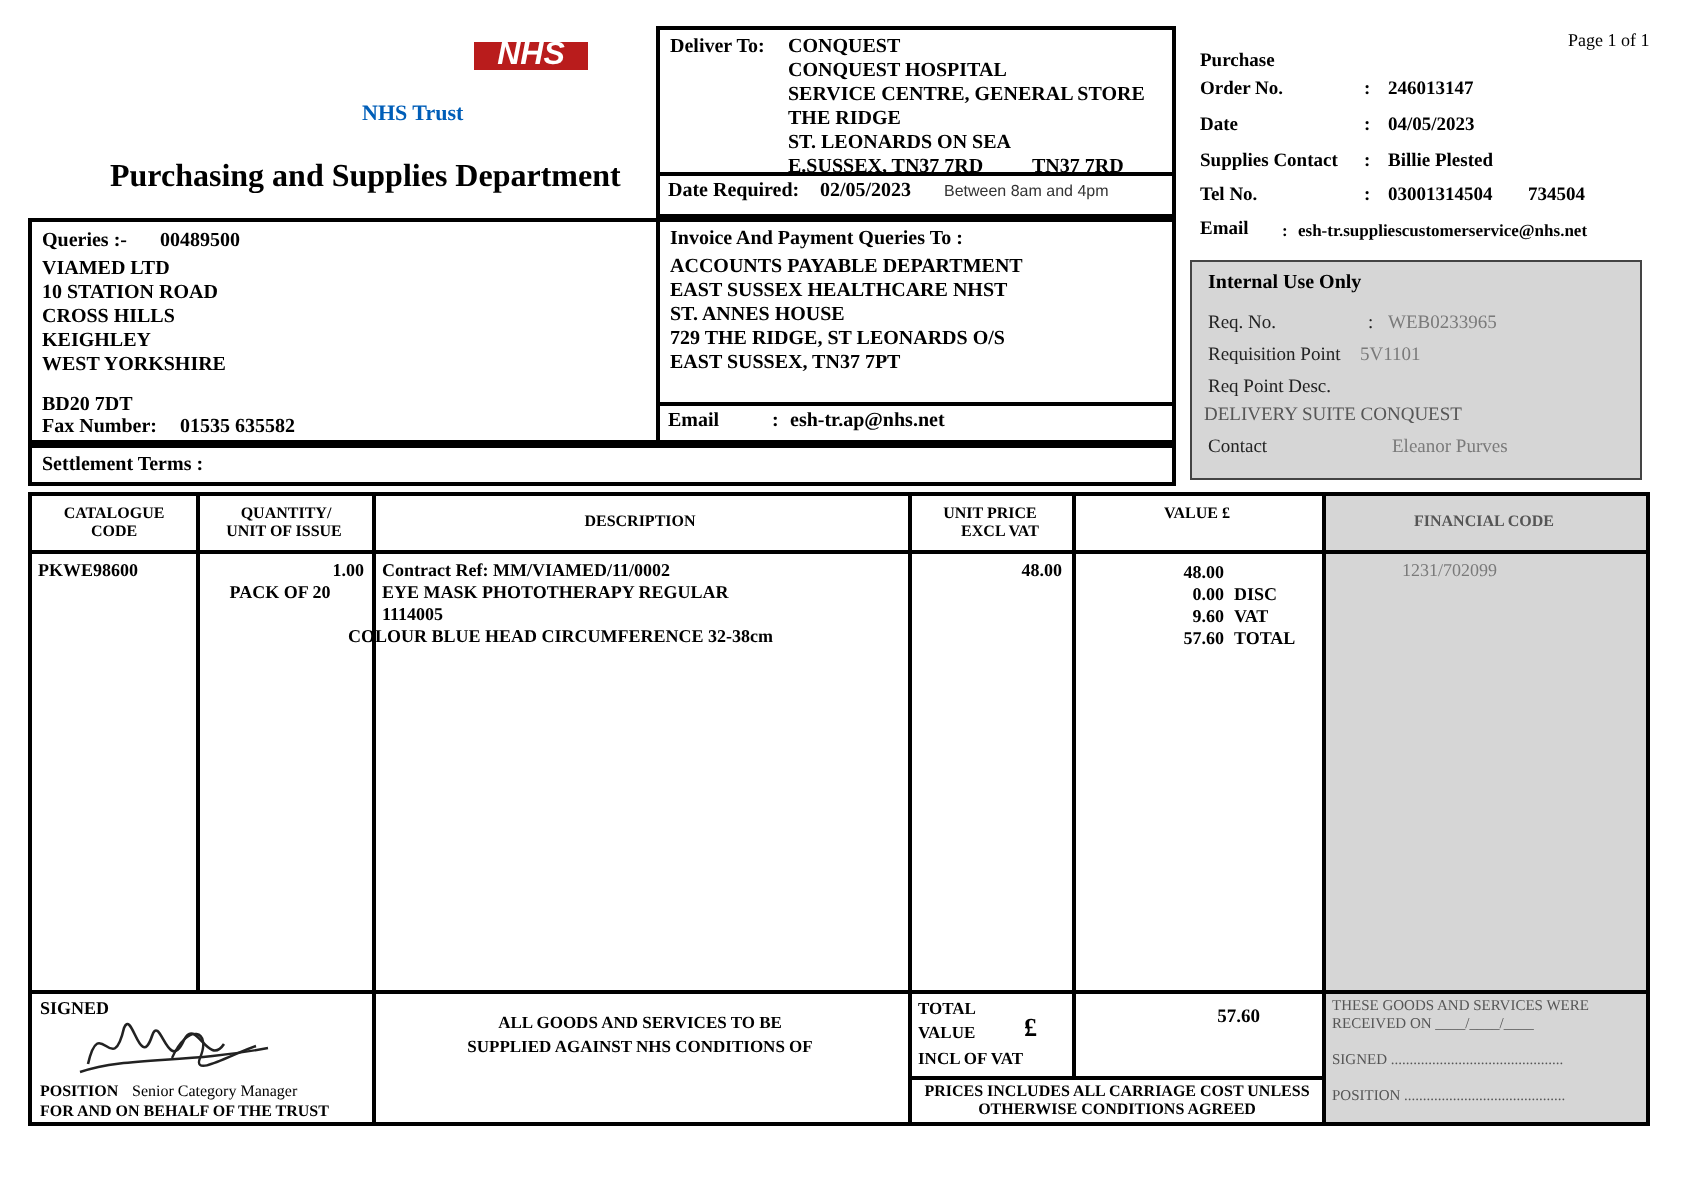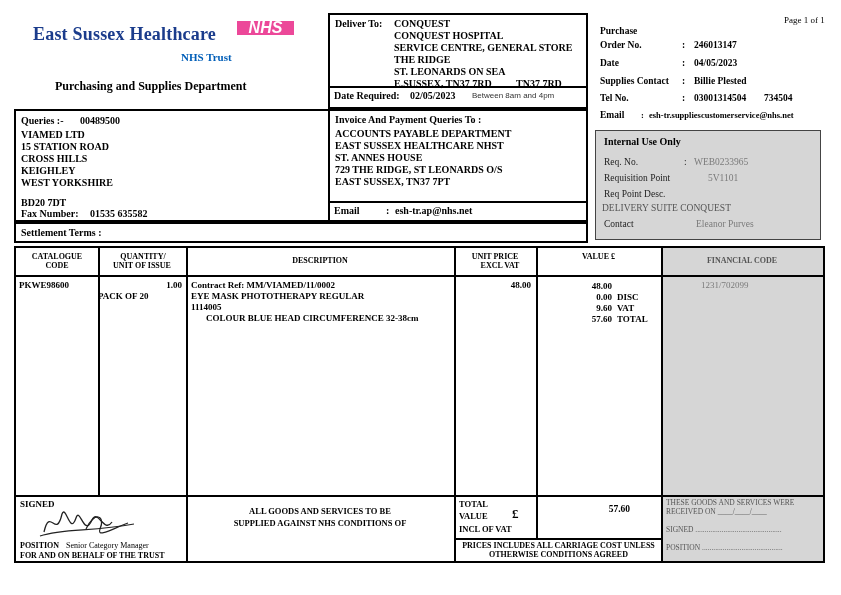--- a/index.html
+++ b/index.html
@@ -4,35 +4,34 @@
 <style>
   html,body{margin:0;padding:0;background:#fff}
   .page{position:relative;width:841px;height:595px;background:#fff;font-family:"Liberation Serif",serif;color:#000;overflow:hidden}
   .t{position:absolute;white-space:nowrap;line-height:1.1}
   .b{font-weight:bold}
   .u{}
   .gray{color:#7a7a7a}
   .dgray{color:#555}
   .box{position:absolute;border:2px solid #000;box-sizing:border-box}
   .line{position:absolute;background:#000}
-  .f7{font-size:7.5px}.f8{font-size:8px}.f85{font-size:8.5px}.f9{font-size:9px}.f95{font-size:9.5px}.f10{font-size:10px}.f12{font-size:12px}.f13{font-size:13px}.f17{font-size:18px}
+  .f7{font-size:7.5px}.f8{font-size:8px}.f85{font-size:8.5px}.f9{font-size:9px}.f95{font-size:9.5px}.f10{font-size:10px}.f12{font-size:16px}.f13{font-size:13px}.f17{font-size:18px}
   .sans{font-family:"Liberation Sans",sans-serif}
-  .nhsbox{position:absolute;left:237px;top:21px;width:57px;height:14px;background:#ec4899;color:#fff;display:flex;align-items:center;justify-content:center;font-style:italic;font-weight:bold;font-size:16px;font-family:"Liberation Sans",sans-serif}
+  .nhsbox{position:absolute;left:237px;top:21px;width:57px;height:14px;background:#b91c1c;color:#fff;display:flex;align-items:center;justify-content:center;font-style:italic;font-weight:bold;font-size:16px;font-family:"Liberation Sans",sans-serif}
   .vline-row{display:flex;height:11px;font-size:9px;font-weight:bold}
   .vline-row .amt{flex:1;text-align:right}
   .vline-row .lbl{width:42px;text-align:left;padding-left:5px}
 </style>
 </head>
 <body>
 
 <div class="page">
 
   <div class="t f9" style="left:784px;top:16px">Page 1 of 1</div>
 
-  <div class="t b f17" style="left:33px;top:25px;color:#1b3c8c;letter-spacing:.2px">East Sussex Healthcare</div>
   <div class="nhsbox">
       <span>NHS</span>
     </div>
   <div class="t b" style="left:181px;top:51px;color:#005EB8;font-size:11px">NHS Trust</div>
   <div class="t b f12" style="left:55px;top:80px">Purchasing and Supplies Department</div>
 
   <div class="box" style="left:328px;top:13px;width:260px;height:96px">
     <div class="t b f10" style="left:5px;top:3px">Deliver To:</div>
     <div class="t b f10" style="left:64px;top:3px">CONQUEST</div>
     <div class="t b f10" style="left:64px;top:15px">CONQUEST HOSPITAL</div>
@@ -63,21 +62,21 @@
   <div class="t b f95" style="left:694px;top:93px">03001314504</div>
   <div class="t b f95" style="left:764px;top:93px">734504</div>
   <div class="t b f95" style="left:600px;top:110px">Email</div>
   <div class="t b f85" style="left:641px;top:111px">:</div>
   <div class="t b f85" style="left:649px;top:111px">esh-tr.suppliescustomerservice@nhs.net</div>
 
   <div class="box" style="left:14px;top:109px;width:316px;height:113px">
     <div class="t b f10" style="left:5px;top:4px">Queries :-</div>
     <div class="t b f10 u" style="left:64px;top:4px">00489500</div>
     <div class="t b f10" style="left:5px;top:18px">VIAMED LTD</div>
-    <div class="t b f10" style="left:5px;top:30px">15 STATION ROAD</div>
+    <div class="t b f10" style="left:5px;top:30px">10 STATION ROAD</div>
     <div class="t b f10" style="left:5px;top:42px">CROSS HILLS</div>
     <div class="t b f10" style="left:5px;top:54px">KEIGHLEY</div>
     <div class="t b f10" style="left:5px;top:66px">WEST YORKSHIRE</div>
     <div class="t b f10" style="left:5px;top:86px">BD20 7DT</div>
     <div class="t b f10 u" style="left:5px;top:97px">Fax Number:</div>
     <div class="t b f10" style="left:74px;top:97px">01535 635582</div>
   </div>
 
   <div class="box" style="left:328px;top:109px;width:260px;height:113px">
     <div class="t b f10" style="left:5px;top:3px">Invoice And Payment Queries To :</div>
@@ -92,21 +91,21 @@
       <span class="t b f10" style="left:65px;top:2px">esh-tr.ap@nhs.net</span>
     </div>
   </div>
 
   <div style="position:absolute;left:595px;top:130px;width:226px;height:110px;background:#d6d6d6;border:1px solid #444;box-sizing:border-box">
     <div class="t b f10" style="left:8px;top:5px">Internal Use Only</div>
     <div class="t f95" style="left:8px;top:26px;color:#222">Req. No.</div>
     <div class="t f95" style="left:88px;top:26px;color:#222">:</div>
     <div class="t f95 gray" style="left:98px;top:26px">WEB0233965</div>
     <div class="t f95" style="left:8px;top:42px;color:#222">Requisition Point</div>
-    <div class="t f95 gray" style="left:112px;top:42px">5V1101</div>
+    <div class="t f95 gray" style="left:84px;top:42px">5V1101</div>
     <div class="t f95" style="left:8px;top:58px;color:#222">Req Point Desc.</div>
     <div class="t f95 dgray" style="left:6px;top:72px">DELIVERY SUITE CONQUEST</div>
     <div class="t f95" style="left:8px;top:88px;color:#222">Contact</div>
     <div class="t f95 gray" style="left:100px;top:88px">Eleanor Purves</div>
   </div>
 
   <div class="box" style="left:14px;top:222px;width:574px;height:21px">
     <div class="t b f10" style="left:5px;top:3px">Settlement Terms :</div>
   </div>
 
@@ -129,25 +128,25 @@
     <div class="t b f8" style="left:82px;top:5px;width:90px;text-align:center">QUANTITY/</div>
     <div class="t b f8" style="left:82px;top:14px;width:88px;text-align:center">UNIT OF ISSUE</div>
     <div class="t b f8" style="left:170px;top:9px;width:268px;text-align:center">DESCRIPTION</div>
     <div class="t b f8" style="left:438px;top:5px;width:82px;text-align:center">UNIT PRICE</div>
     <div class="t b f8" style="left:438px;top:14px;width:92px;text-align:center">EXCL VAT</div>
     <div class="t b f8" style="left:520px;top:5px;width:125px;text-align:center">VALUE £</div>
     <div class="t b f8 dgray" style="left:645px;top:9px;width:162px;text-align:center">FINANCIAL CODE</div>
 
     <div class="t b f9" style="left:3px;top:33px">PKWE98600</div>
     <div class="t b f9" style="left:82px;top:33px;width:84px;text-align:right">1.00</div>
-    <div class="t b f9" style="left:82px;top:44px;width:84px;text-align:left">PACK OF 20</div>
+    <div class="t b f9" style="left:82px;top:44px;width:84px;text-align:center">PACK OF 20</div>
     <div class="t b f9" style="left:175px;top:33px">Contract Ref: MM/VIAMED/11/0002</div>
     <div class="t b f9" style="left:175px;top:44px">EYE MASK PHOTOTHERAPY REGULAR</div>
     <div class="t b f9" style="left:175px;top:55px">1114005</div>
-    <div class="t b f9" style="left:190px;top:66px">COLOUR BLUE HEAD CIRCUMFERENCE 32-38cm</div>
+    <div class="t b f9" style="left:158px;top:66px">COLOUR BLUE HEAD CIRCUMFERENCE 32-38cm</div>
     <div class="t b f9" style="left:438px;top:33px;width:77px;text-align:right">48.00</div>
 
     <div style="position:absolute;left:522px;top:33px;width:121px">
       <div class="vline-row">
         <span class="amt">48.00</span>
           <span class="lbl"></span>
       </div>
       <div class="vline-row">
         <span class="amt">0.00</span>
           <span class="lbl">DISC</span>

